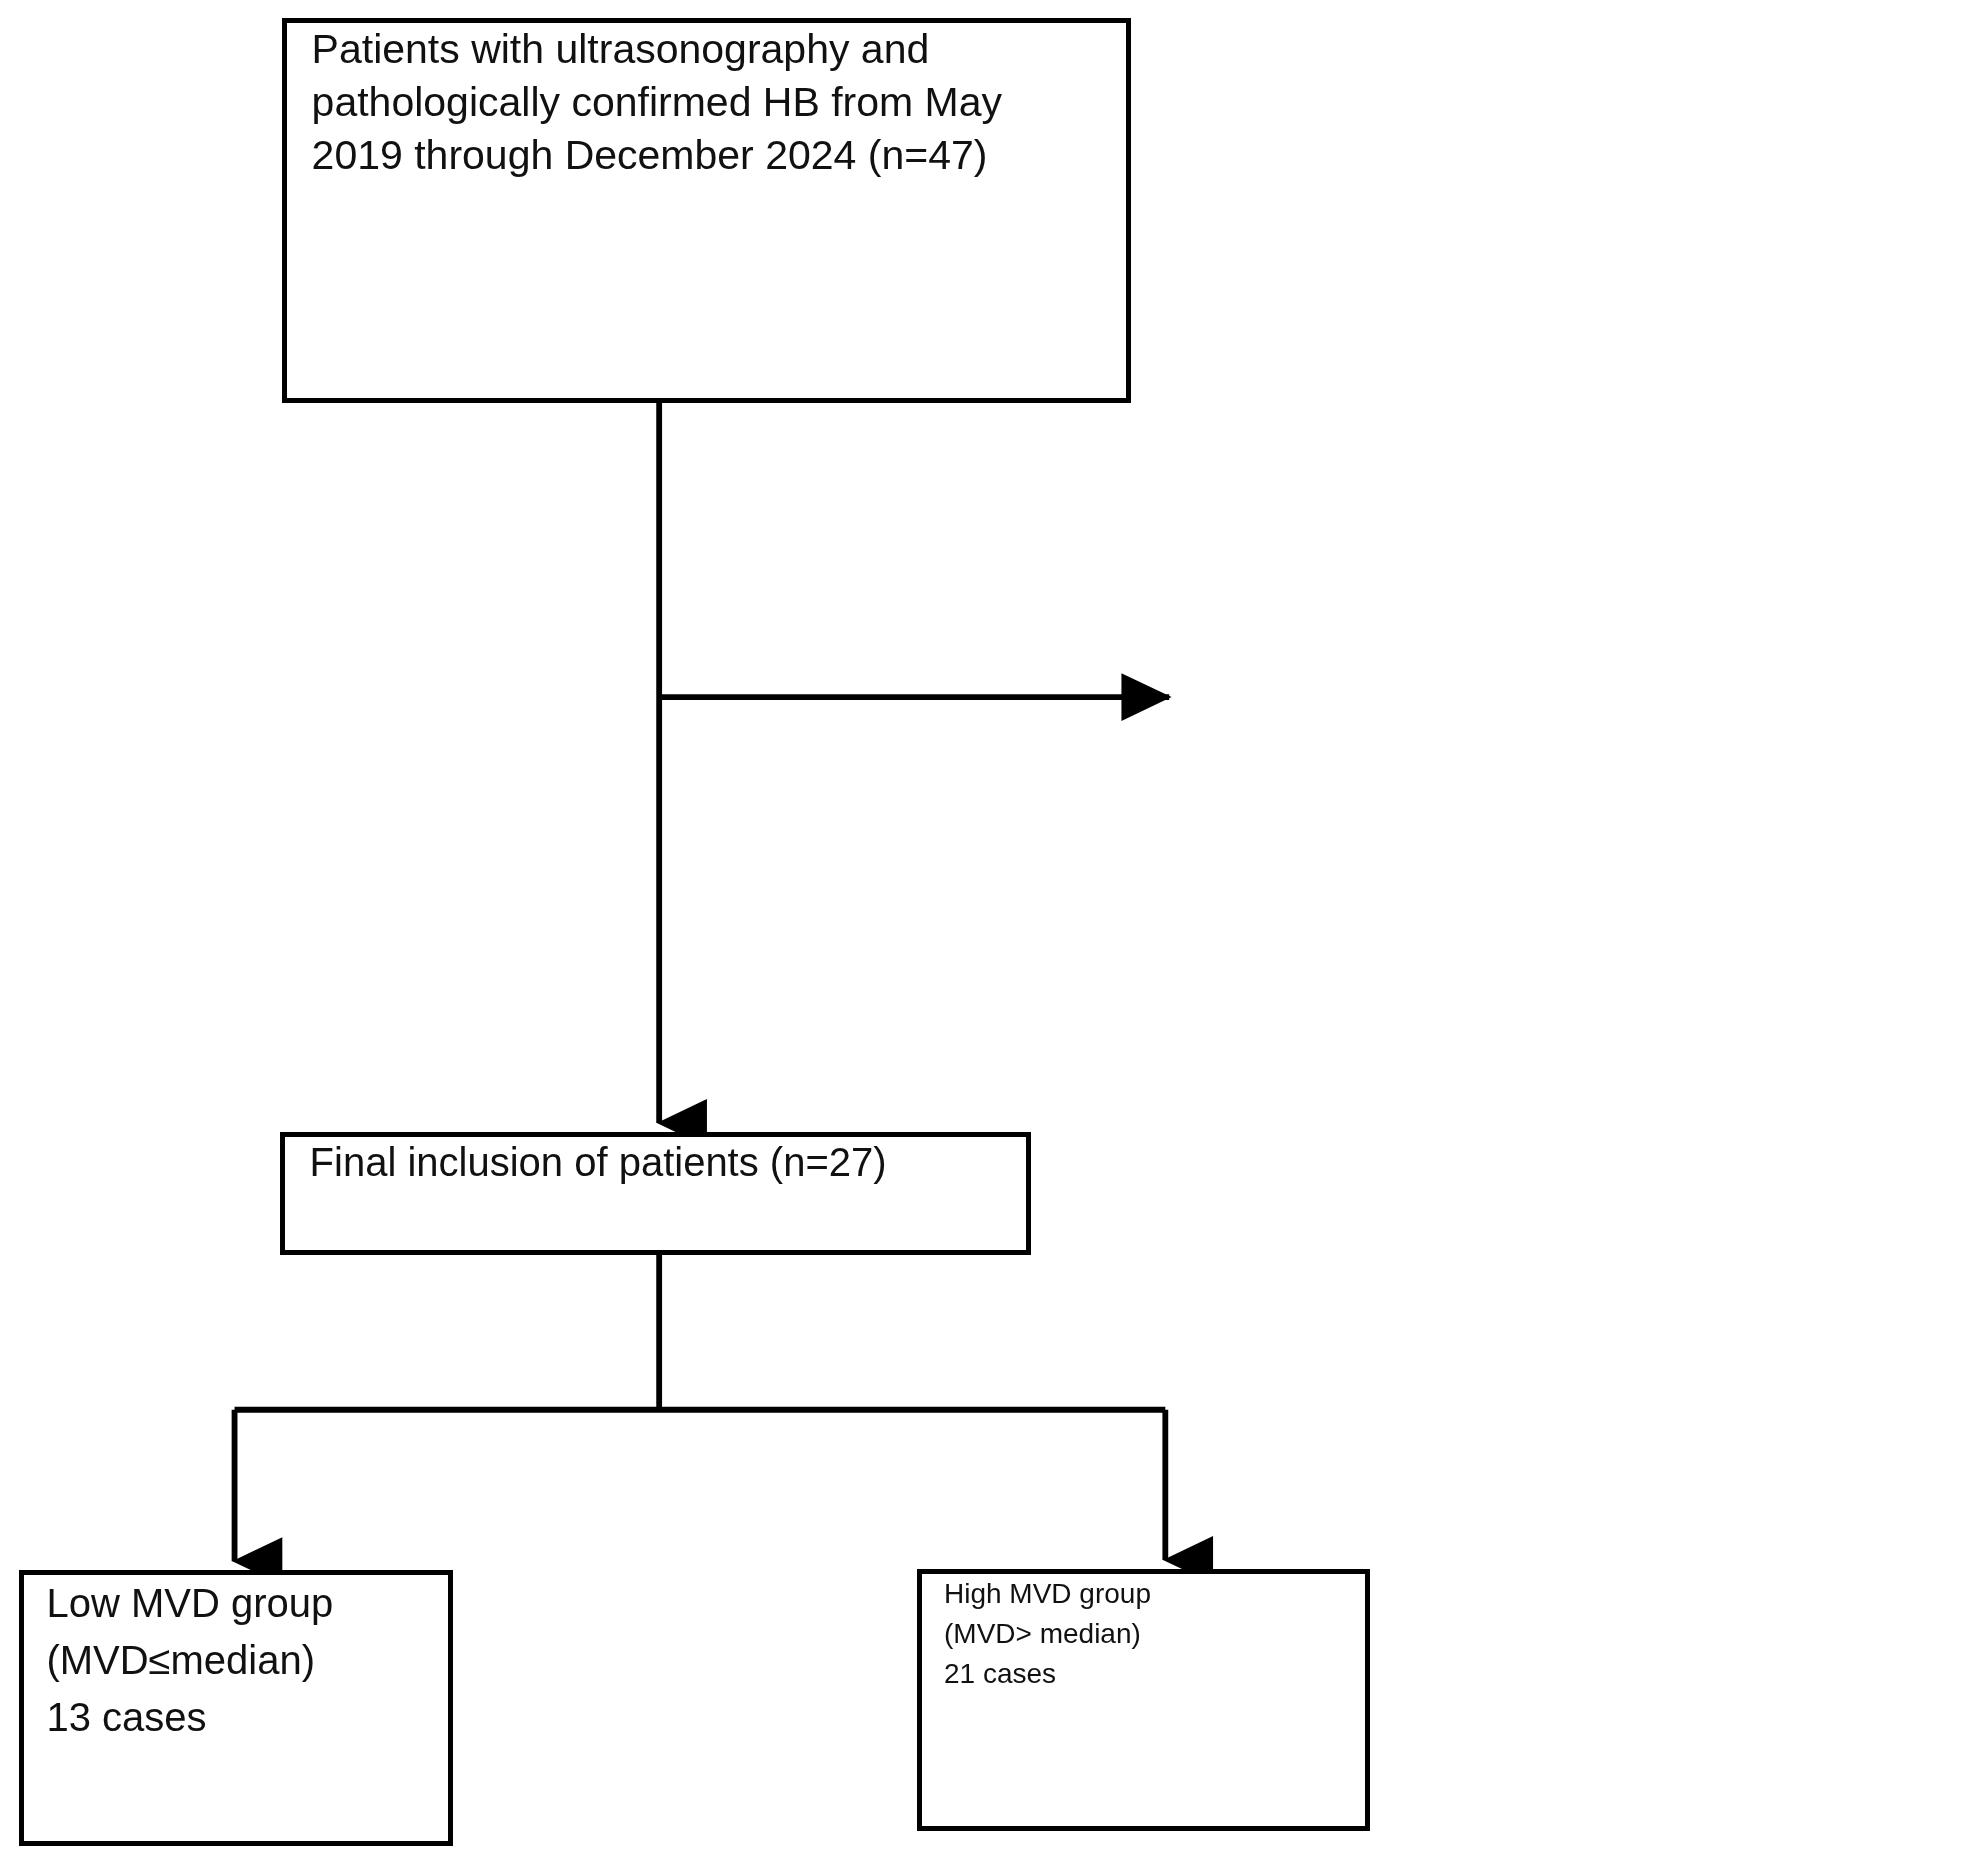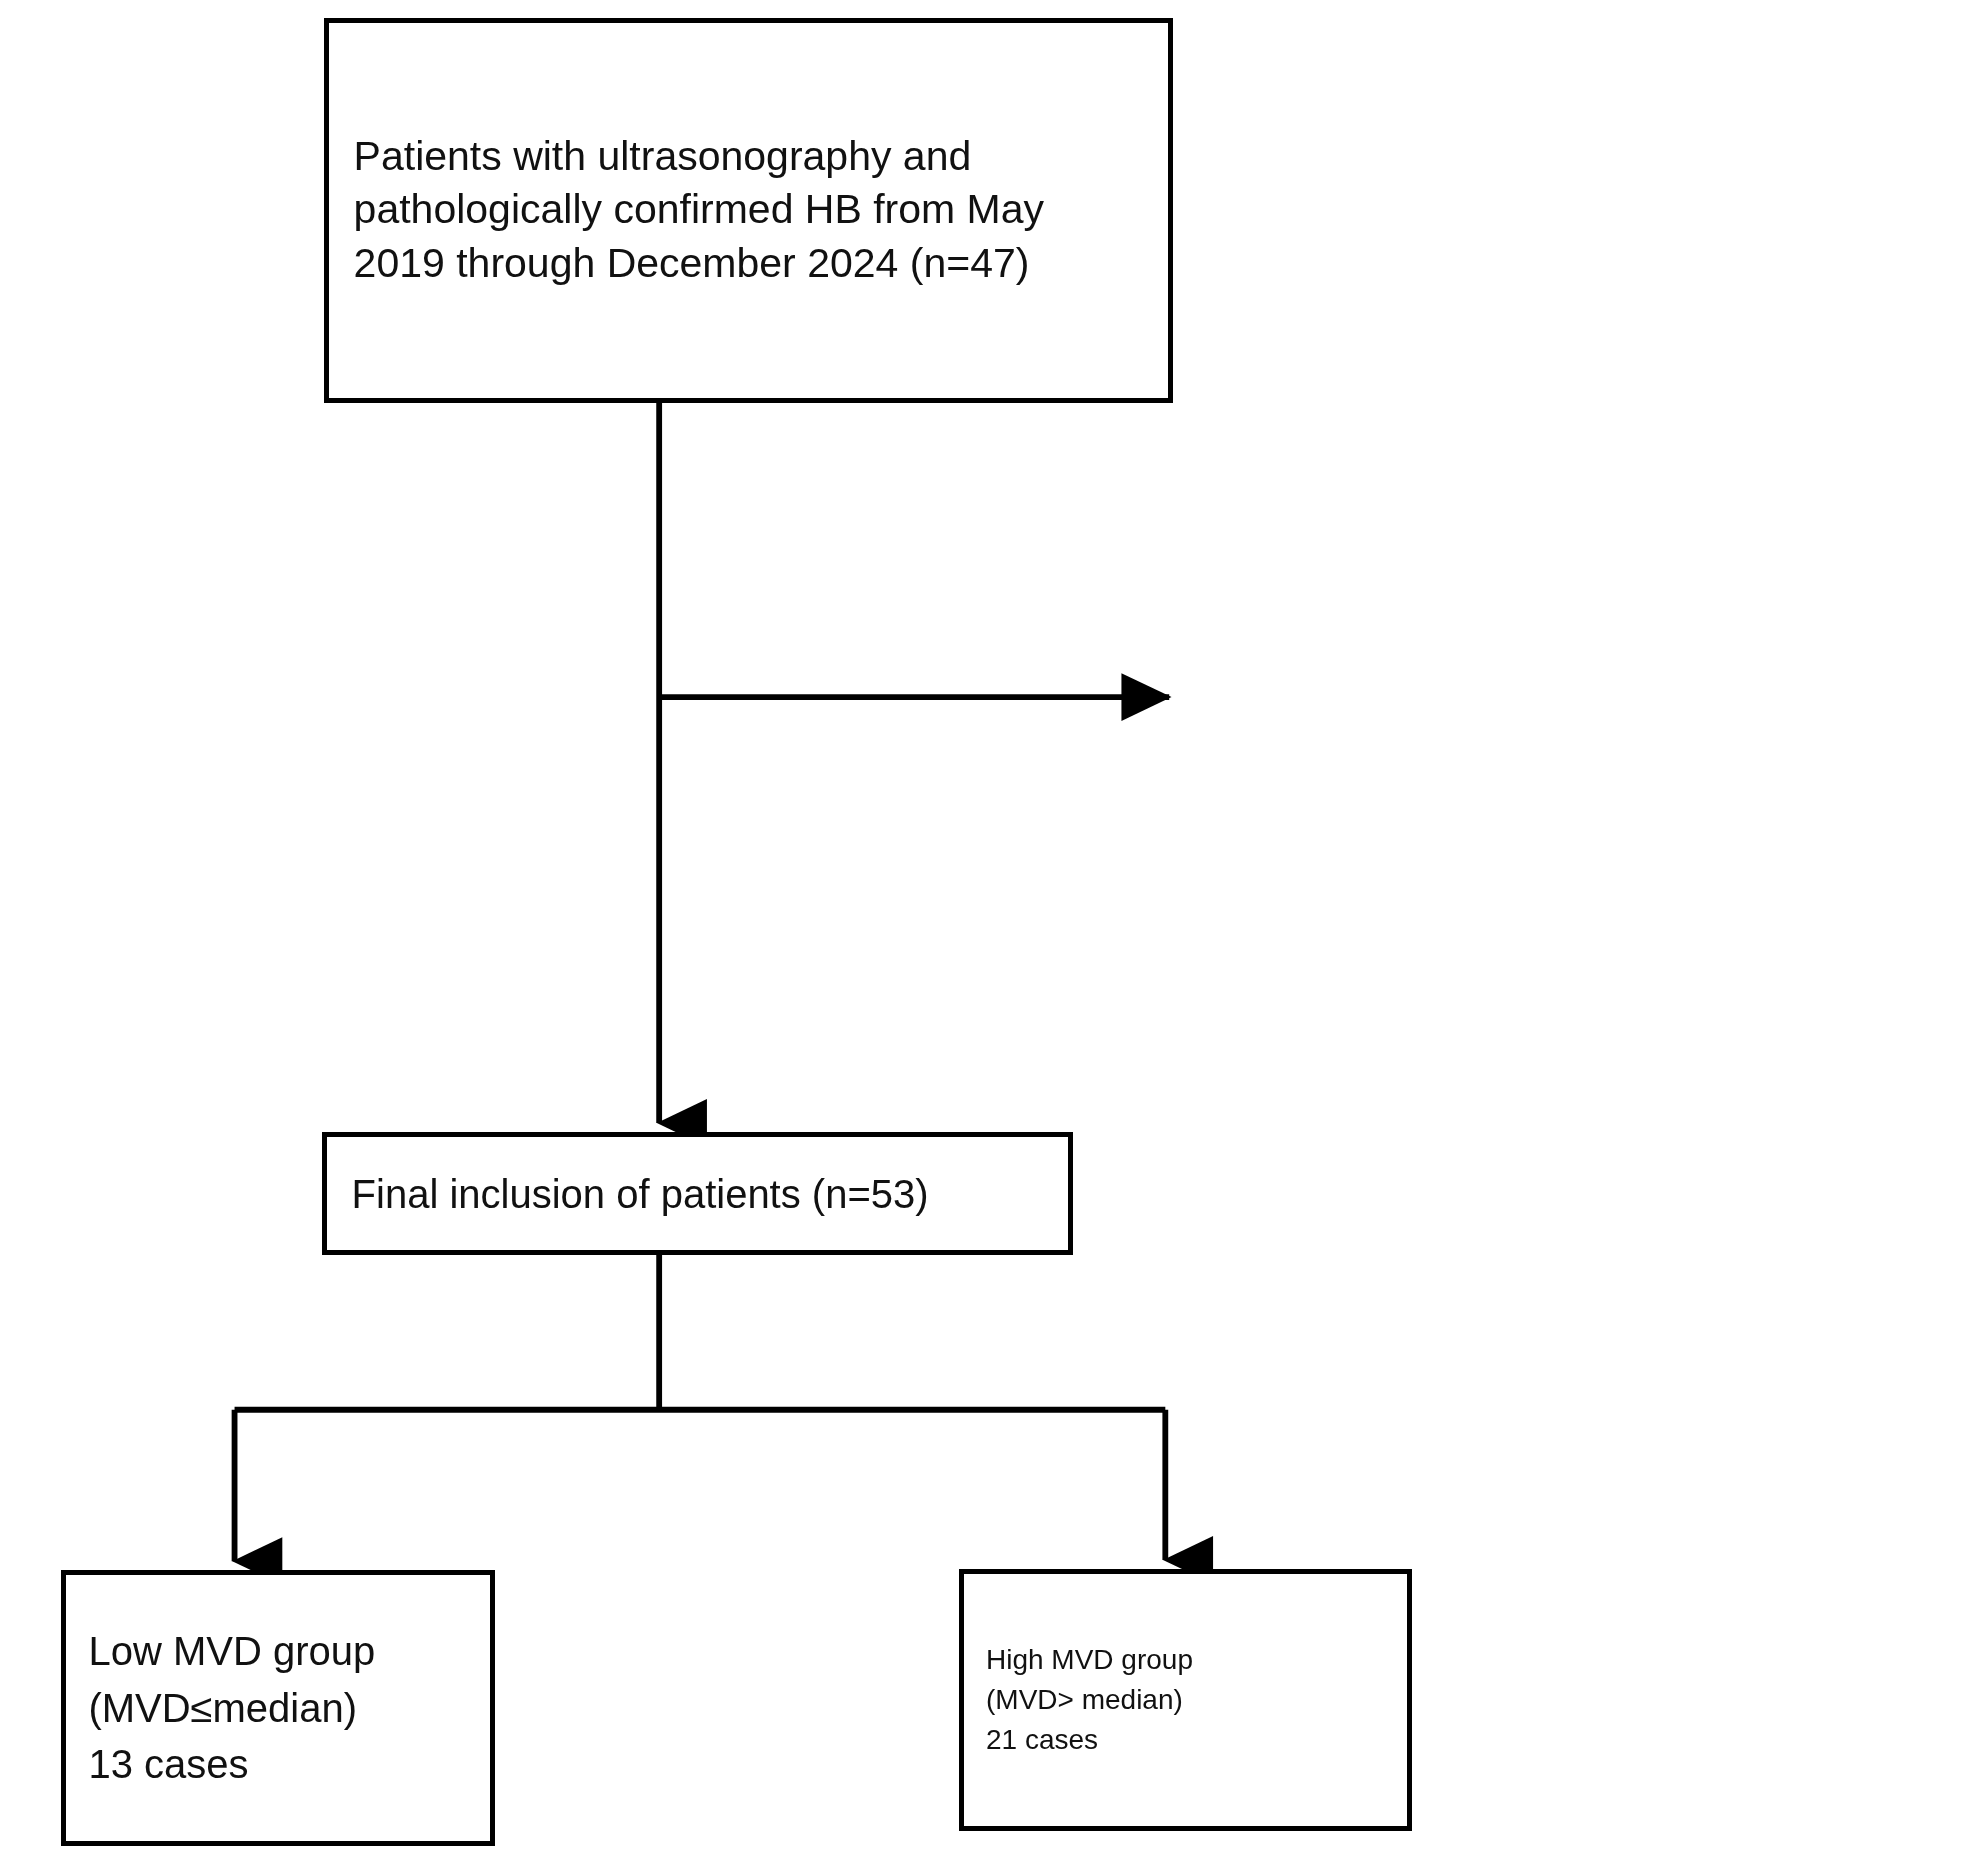--- a/index.html
+++ b/index.html
@@ -25,22 +25,21 @@
     width: 1985px;
     height: 1868px;
   }
   .node-box {
     position: absolute;
     box-sizing: border-box;
     border: 5.8px solid #000000;
     background: #ffffff;
     display: flex;
     flex-direction: column;
-    justify-content: center;
-    margin-left: 42px;
+    justify-content: flex-start;
   }
   .node-text {
     font-family: "Liberation Sans", sans-serif;
     color: #111111;
     white-space: pre-wrap;
   }
 
   
   #box-source {
     left: 282px;
@@ -133,21 +132,21 @@
 
     <path d="M 1800 2178 L 1800 2410" fill="none" stroke="#000000" stroke-width="9" marker-end="url(#arrow-down)"></path>
   </svg>
 
   <div class="node-box" id="box-source">
     <div class="node-text">Patients with ultrasonography and pathologically confirmed HB from May 2019 through December 2024 (n=47)</div>
   </div>
 
 
   <div class="node-box" id="box-final">
-    <div class="node-text">Final inclusion of patients (n=53)</div>
+    <div class="node-text">Final inclusion of patients (n=27)</div>
   </div>
 
   <div class="node-box" id="box-low">
     <div class="node-text">Low MVD group
 (MVD≤median)
 13 cases</div>
   </div>
 
   <div class="node-box" id="box-high">
     <div class="node-text">High MVD group

